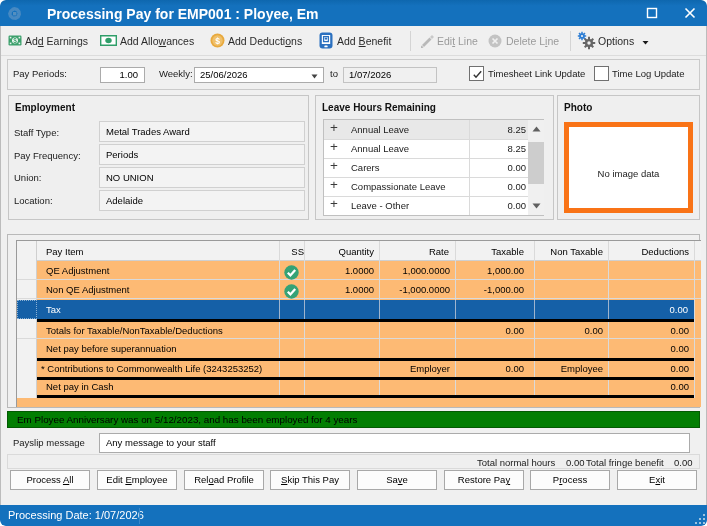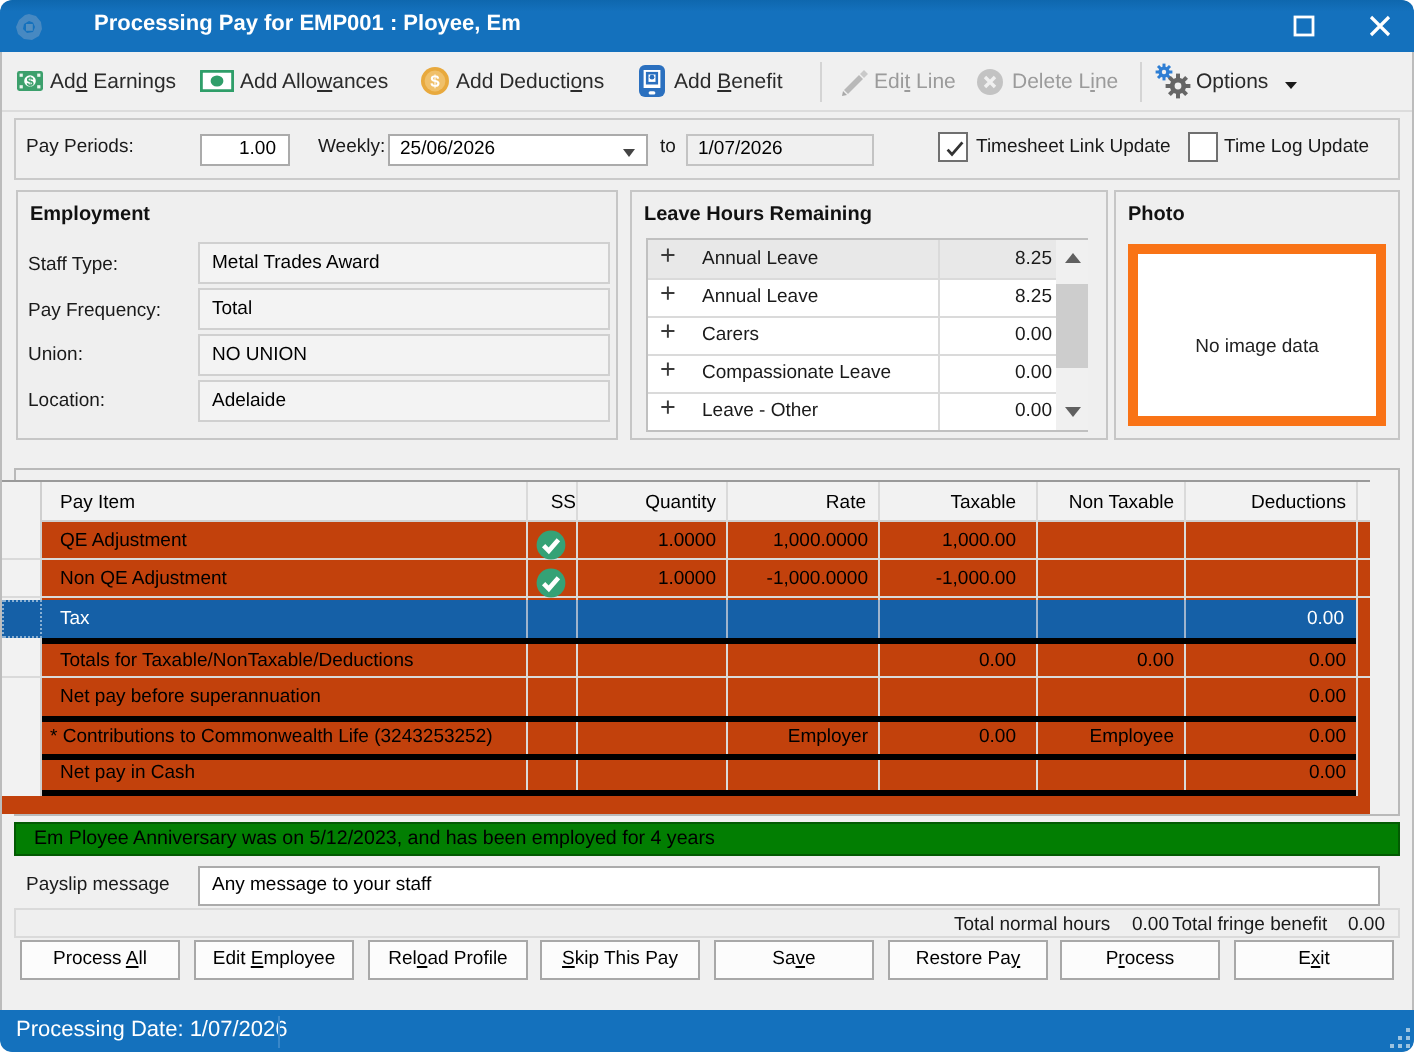--- a/index.html
+++ b/index.html
@@ -10,21 +10,21 @@
   font-size:9.5px;
   background:#f0f0f0;
   position:relative;
   color:#000;
   -webkit-font-smoothing:antialiased;
   border-radius:6px;
 }
 .abs { position:absolute; }
 
 #titlebar { left:0; top:0; width:707px; height:26px; background:linear-gradient(#0e67ae,#1471bd 22%,#1471bd); border-radius:5px 5px 0 0; }
-#titlebar .ttext { position:absolute; left:26px; top:6px; color:#fff; font-weight:bold; font-size:11px;padding-left:21px; }
+#titlebar .ttext { position:absolute; left:26px; top:6px; color:#fff; font-weight:bold; font-size:14px;padding-left:21px; }
 
 #toolbar { left:1px; top:26px; width:705px; height:30px; background:#f0f0f0; border-bottom:1px solid #dcdcdc; }
 .tbt { position:absolute; top:8.5px; font-size:10.5px; color:#2b2b2b; }
 .tbt.dis { color:#9b9b9b; }
 .tbsep { position:absolute; top:5px; width:1px; height:20px; background:#d4d4d4; }
 .tbicon { position:absolute; }
 
 #paypanel { left:7px; top:59px; width:693px; height:31px; border:1px solid #cacaca; background:#f0f0f0; }
 .lbl { position:absolute; font-size:9.5px; color:#1a1a1a; }
 .box { position:absolute; background:#fff; border:1px solid #ababab; font-size:9.5px; }
@@ -147,21 +147,21 @@
 <span class="lbl" style="left:612px;top:68px">Time Log Update</span>
 
 <div class="gb" style="left:8px;top:95px;width:301px;height:125px">
   <div class="gbt">Employment</div>
 </div>
 <span class="lbl" style="left:14px;top:127px">Staff Type:</span>
 <span class="lbl" style="left:14px;top:150px">Pay Frequency:</span>
 <span class="lbl" style="left:14px;top:172px">Union:</span>
 <span class="lbl" style="left:14px;top:195px">Location:</span>
 <div class="box inp4" style="left:99px;top:121px;width:206px;height:21px;line-height:19px;padding-left:6px">Metal Trades Award</div>
-<div class="box inp4" style="left:99px;top:144px;width:206px;height:21px;line-height:19px;padding-left:6px">Total</div>
+<div class="box inp4" style="left:99px;top:144px;width:206px;height:21px;line-height:19px;padding-left:6px">Periods</div>
 <div class="box inp4" style="left:99px;top:167px;width:206px;height:21px;line-height:19px;padding-left:6px">NO UNION</div>
 <div class="box inp4" style="left:99px;top:190px;width:206px;height:21px;line-height:19px;padding-left:6px">Adelaide</div>
 
 <div class="gb" style="left:315px;top:95px;width:239px;height:125px">
   <div class="gbt">Leave Hours Remaining</div>
 </div>
 <div class="abs" style="left:323px;top:119px;width:221px;height:97px;background:#fff;border:1px solid #c0c0c0">
   <div class="abs" style="left:0;top:0;width:204px;height:19px;background:#e8e8e8"></div>
   <div class="abs gridline" style="left:0;top:19px;width:204px;height:1px"></div>
   <div class="abs gridline" style="left:0;top:38px;width:204px;height:1px"></div>
@@ -196,21 +196,21 @@
 
 <div class="gb" style="left:557px;top:95px;width:143px;height:125px">
   <div class="gbt">Photo</div>
 </div>
 <div class="abs" style="left:564px;top:122px;width:129px;height:91px;background:#fff;border:5px solid #f97316">
   <div class="lbl" style="left:0;top:41px;width:100%;text-align:center;color:#222">No image data</div>
 </div>
 
 <div class="abs" style="left:7px;top:234px;width:693px;height:174px;border:1px solid #b9b9b9;background:#f0f0f0"></div>
 
-<div class="abs" style="left:0;top:240px;width:685px;height:167px;background:#c2410c;font-size:9.5px;border-left:1px solid #9a9a9a;border-top:1px solid #9a9a9a" id="grid">
+<div class="abs" style="left:16px;top:240px;width:685px;height:167px;background:#fdba74;font-size:9.5px;border-left:1px solid #9a9a9a;border-top:1px solid #9a9a9a" id="grid">
   <div class="abs" style="left:0;top:0;width:684px;height:20px;background:#f2f2f2;border-bottom:1px solid #cfcfcf">
     <span class="abs" style="left:29px;top:5px">Pay Item</span>
     <span class="abs" style="left:262px;top:5px;width:25px;text-align:right">SS</span>
     <span class="abs" style="right:327px;top:5px">Quantity</span>
     <span class="abs" style="right:252px;top:5px">Rate</span>
     <span class="abs" style="right:177px;top:5px">Taxable</span>
     <span class="abs" style="right:98px;top:5px">Non Taxable</span>
     <span class="abs" style="right:12px;top:5px">Deductions</span>
   </div>
   <div class="abs" style="left:0;top:0;width:20px;height:157px;background:#f2f2f2;border-right:1px solid #cfcfcf"></div>

